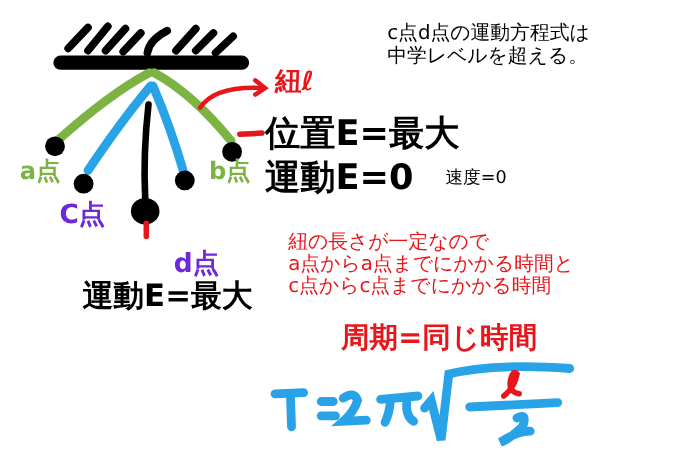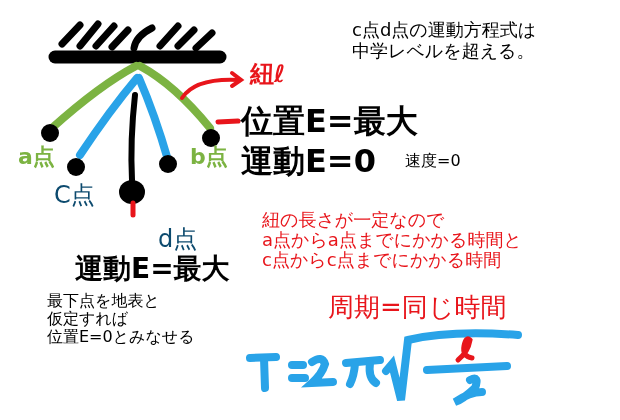--- a/index.html
+++ b/index.html
@@ -4,28 +4,28 @@
   <style>
     html, body { margin: 0; padding: 0; background: #ffffff; }
     #canvas {
       position: relative; width: 616px; height: 420px; background: #ffffff; overflow: hidden;
       font-family: "DejaVu Sans", sans-serif;
     }
     svg.drawing { position: absolute; left: 0; top: 0; }
     .txt { position: absolute; white-space: nowrap; line-height: 1; }
     .note-top { left: 352px; top: 20px; font-size: 18px; color: #000; line-height: 1.15; font-family: "DejaVu Sans", sans-serif; }
     .lbl-green { color: #7cb342; font-size: 22px; font-weight: bold; text-align: right; }
-    .lbl-blue { color: #0c4a6e; font-size: 24px; font-weight: normal; }
+    .lbl-blue { color: #6d28d9; font-size: 24px; font-weight: bold; }
     .lbl-string { color: #e8151b; font-size: 24px; font-weight: bold; left: 250px; top: 62px; }
     .big-black { color: #000; font-size: 32px; font-weight: bold; }
     .mid-black { color: #000; font-size: 28px; font-weight: bold; }
     .speed { color: #000; font-size: 16px; left: 405px; top: 153px; }
     .ground-note { left: 47px; top: 292px; font-size: 16px; color: #000; line-height: 1.12; }
     .red-note { left: 262px; top: 210px; font-size: 18px; color: #e8151b; line-height: 1.12; }
-    .period { left: 310px; top: 294px; font-size: 26px; font-weight: normal; color: #e8151b; margin-left: 18px; }
+    .period { left: 310px; top: 294px; font-size: 26px; font-weight: bold; color: #e8151b; }
   </style>
 </head>
 <body>
 
 <div id="canvas">
 
   <svg class="drawing" width="620" height="420" viewBox="0 0 620 420">
 
     <g stroke="#000" stroke-linecap="round" fill="none">
       <line x1="55" y1="57" x2="220" y2="57" stroke-width="13"></line>
@@ -96,25 +96,20 @@
   <div class="txt lbl-green" style="left:190px; top:146px;">b点</div>
   <div class="txt lbl-blue" style="left:54px; top:183px;">C点</div>
   <div class="txt lbl-blue" style="left:158px; top:183px;margin-top:44px;">d点</div>
 
   <div class="txt big-black" style="left:241px; top:105px;">位置E=最大</div>
   <div class="txt big-black" style="left:241px; top:145px;">運動E=0</div>
   <div class="txt speed">速度=0</div>
 
   <div class="txt mid-black" style="left:75px; top:255px;">運動E=最大</div>
 
-  <div class="txt ground-note">
-    <div>最下点を地表と</div>
-    <div>仮定すれば</div>
-    <div>位置E=0とみなせる</div>
-  </div>
 
   <div class="txt red-note">
     <div>紐の長さが一定なので</div>
     <div>a点からa点までにかかる時間と</div>
     <div>c点からc点までにかかる時間</div>
   </div>
 
   <div class="txt period">周期=同じ時間</div>
 </div>
 

